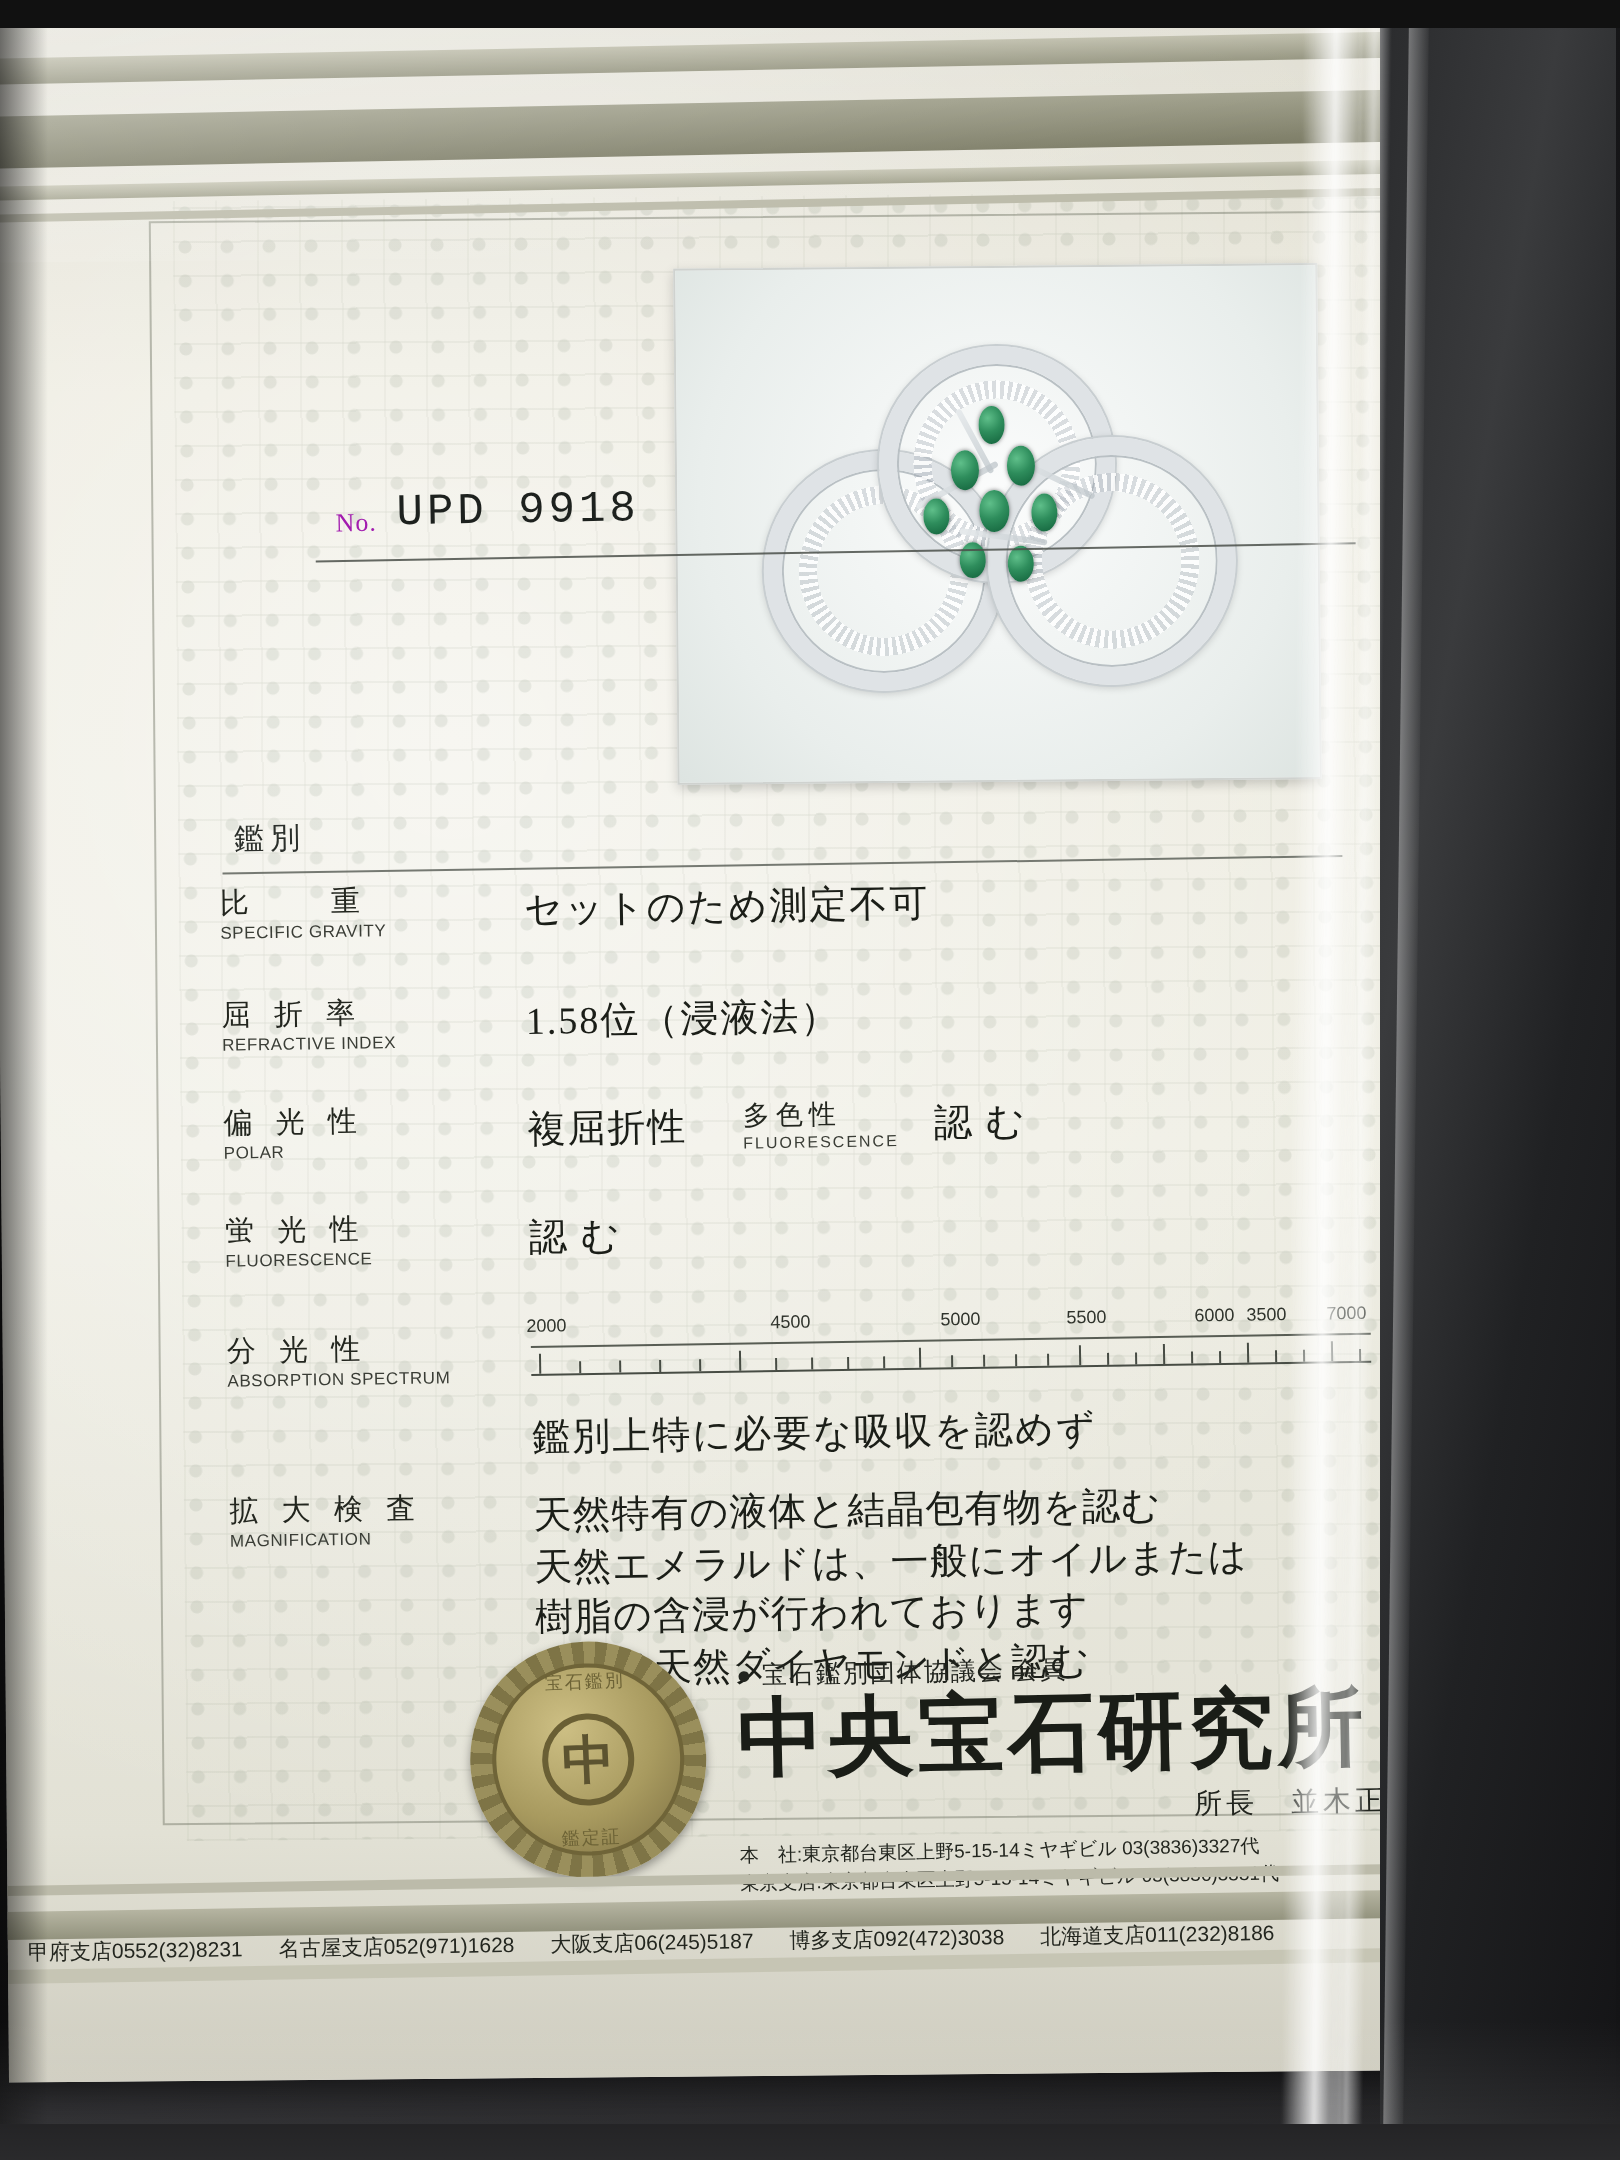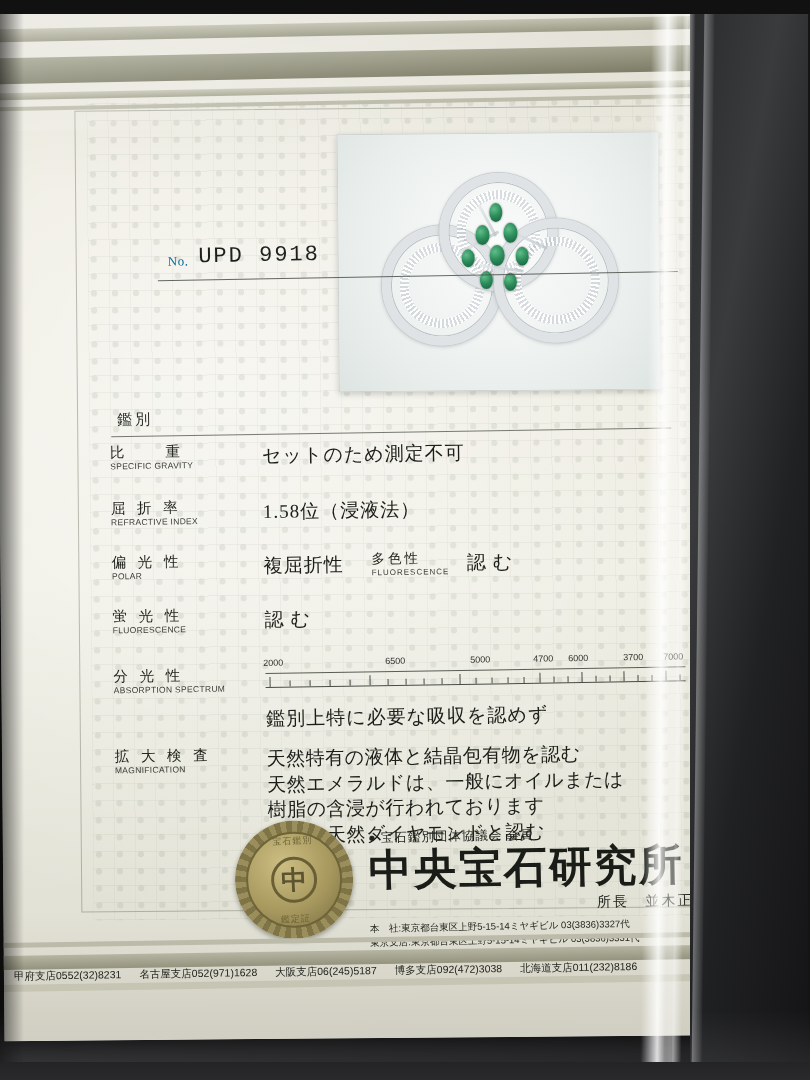--- a/index.html
+++ b/index.html
@@ -117,21 +117,21 @@
     background:linear-gradient(90deg, rgba(230,234,236,.95), rgba(185,193,198,.7));
     height:3px; border-radius:2px;
   }
 
   
   .no-row {
     position:absolute; left:170px; top:234px; width:200px;
     display:flex; align-items:flex-end; gap:10px;
     transform:rotate(-0.5deg);
   }
-  .no-label { font-size:13px; color:#0369a1; letter-spacing:.5px; }
+  .no-label { font-size:13px; color:#a21caf; letter-spacing:.5px; }
   .no-value { font-size:22px; color:#1d211e; letter-spacing:2px; font-family:"Liberation Mono", monospace; }
   .no-rule {
     position:absolute; left:160px; top:268px; width:520px; height:1px;
     background:#4a4f49; transform:rotate(-0.5deg); opacity:.85;
   }
 
   
   .sec-title {
     position:absolute; left:118px; top:400px;
     font-size:15px; color:#2b2f2b; letter-spacing:3px;
@@ -382,25 +382,25 @@
       </div>
 
       <div class="row" style="height:80px;">
         <div class="lbl" style="top:8px;">
           <span class="jp">分 光 性</span>
           <span class="en">ABSORPTION SPECTRUM</span>
         </div>
         <div class="spectrum">
           <div class="spec-ticklabels">
             <span style="left:8px;">2000</span>
-            <span style="left:130px;">6500</span>
+            <span style="left:130px;">4500</span>
             <span style="left:215px;">5000</span>
-            <span style="left:278px;">4700</span>
-            <span style="left:313px;">6000</span>
-            <span style="left:368px;">3700</span>
+            <span style="left:278px;">5500</span>
+            <span style="left:342px;">6000</span>
+            <span style="left:368px;">3500</span>
             <span style="left:408px;">7000</span>
           </div>
           <div class="spec-left-rule"></div>
           <div class="spec-bar">
             <div class="t" style="left:4px;   height:10px;"></div>
             <div class="t" style="left:24px;  height:6px;"></div>
             <div class="t" style="left:44px;  height:6px;"></div>
             <div class="t" style="left:64px;  height:6px;"></div>
             <div class="t" style="left:84px;  height:6px;"></div>
             <div class="t" style="left:104px; height:10px;"></div>

